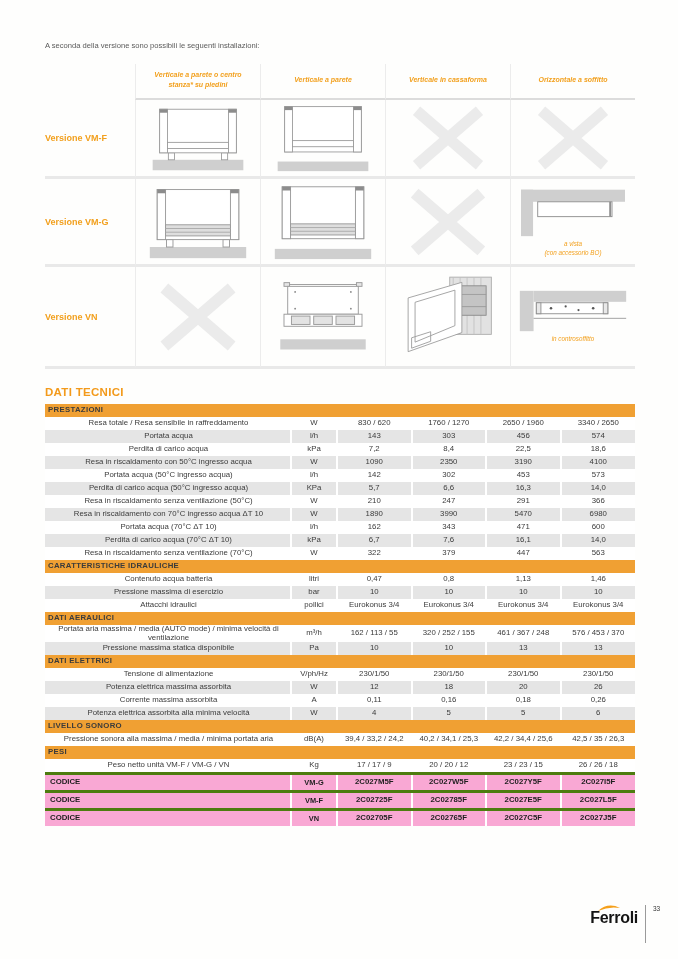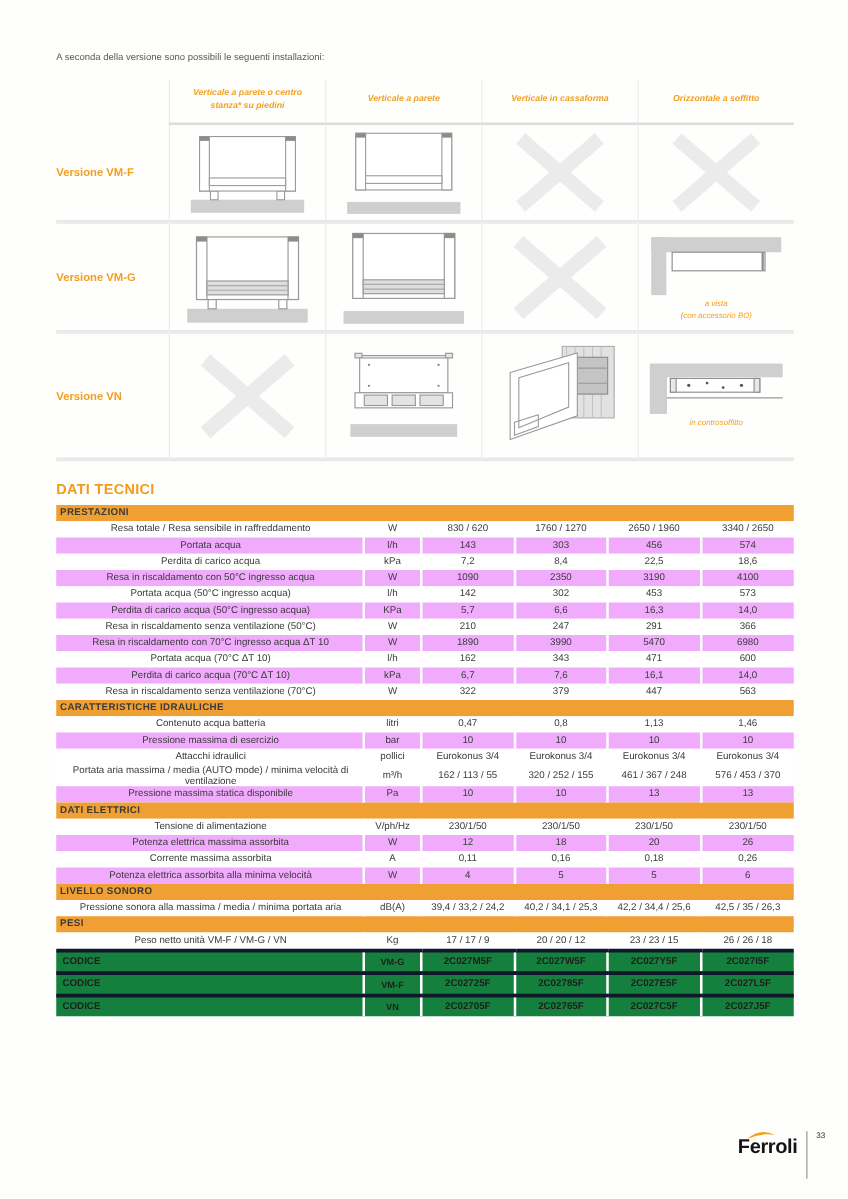--- a/index.html
+++ b/index.html
@@ -32,22 +32,22 @@
   table.tech col.c-lab{width:246px;} table.tech col.c-unit{width:46px;} table.tech col.c-val{width:74.5px;}
   table.tech td{font-size:7.8px;color:#3b3b3b;padding:0 3px;height:13px;vertical-align:middle;line-height:1.1;}
   tr.modelli td{background:#f0a033;color:#fff;font-weight:bold;height:13px;}
   tr.modelli td.lab{letter-spacing:.3px;font-size:7.5px;padding-left:5px;}
   td.sec{background:#f0a033;color:#fff;font-weight:bold;font-size:7.5px;height:11px;letter-spacing:.3px;padding-left:5px;}
   tr.data-row td.lab{padding-left:5px;text-align:center;}
   td.unit{text-align:center;border-left:2px solid #fff;}
   td.val{text-align:center;border-left:2px solid #fff;}
   tr.shade td{background:#ececec;}
   tr.data-row td{background:#fff;}
-  tr.shade.data-row td{background:#f0abfc;}
-  tr.code-row td{background:#15803d;font-weight:bold;height:15px;border-top:3px solid #0f172a;color:#1e1e1e;}
+  tr.shade.data-row td{background:#e5e5e5;}
+  tr.code-row td{background:#f9a8d4;font-weight:bold;height:15px;border-top:3px solid #4d7c0f;color:#1e1e1e;}
   tr.code-row td.lab{padding-left:5px;}
   tr.code-row td.unit{font-size:7.4px;}
 
   
   .footer{position:absolute;right:15px;bottom:16px;display:flex;align-items:flex-start;gap:7px;}
   .logo{position:relative;font-weight:bold;font-size:16px;color:#141414;letter-spacing:-.3px;padding-top:4px;}
   .logo svg{position:absolute;top:-1px;left:8px;}
   .vline{width:1px;height:38px;background:#9a9a9a;}
   .page-num{font-size:6.5px;color:#333;width:10px;}
 </style>
@@ -329,20 +329,23 @@
           <td class="val">10</td>
         </tr>
         <tr class="data-row">
           <td class="lab">Attacchi idraulici</td>
           <td class="unit">pollici</td>
           <td class="val">Eurokonus 3/4</td>
           <td class="val">Eurokonus 3/4</td>
           <td class="val">Eurokonus 3/4</td>
           <td class="val">Eurokonus 3/4</td>
         </tr>
+        <tr class="sec-row">
+          <td class="sec" colspan="6">DATI AERAULICI</td>
+        </tr>
         <tr class="data-row">
           <td class="lab">Portata aria massima / media (AUTO mode) / minima velocità di ventilazione</td>
           <td class="unit">m³/h</td>
           <td class="val">162 / 113 / 55</td>
           <td class="val">320 / 252 / 155</td>
           <td class="val">461 / 367 / 248</td>
           <td class="val">576 / 453 / 370</td>
         </tr>
         <tr class="data-row shade">
           <td class="lab">Pressione massima statica disponibile</td>

